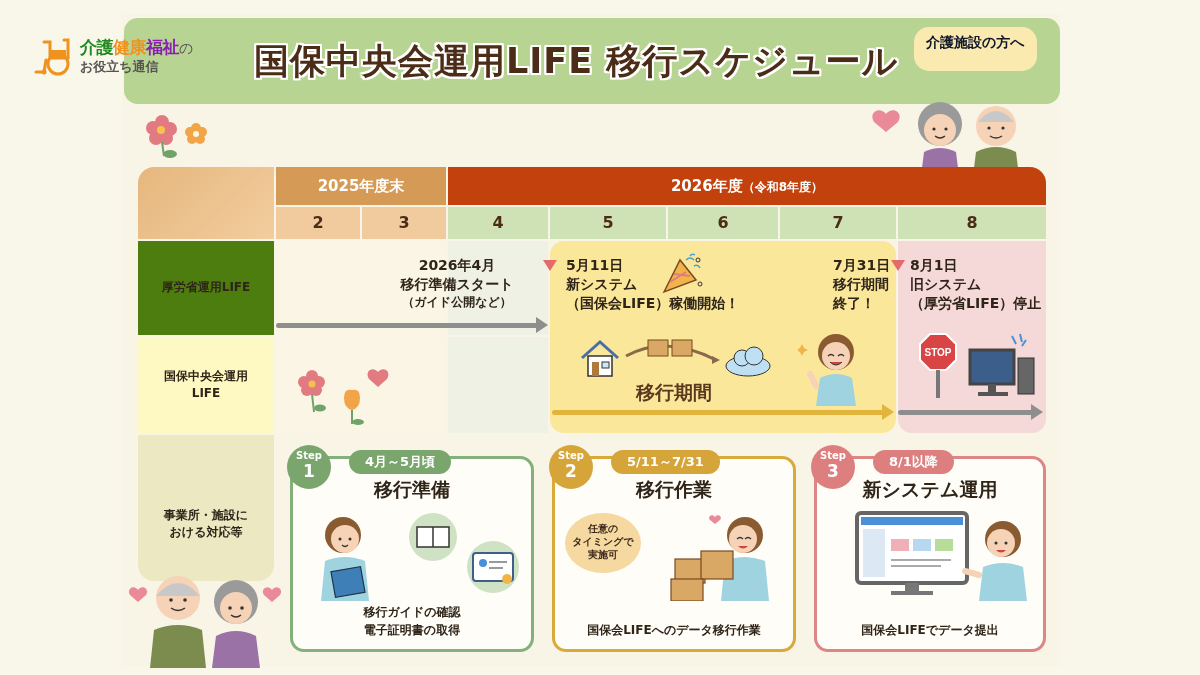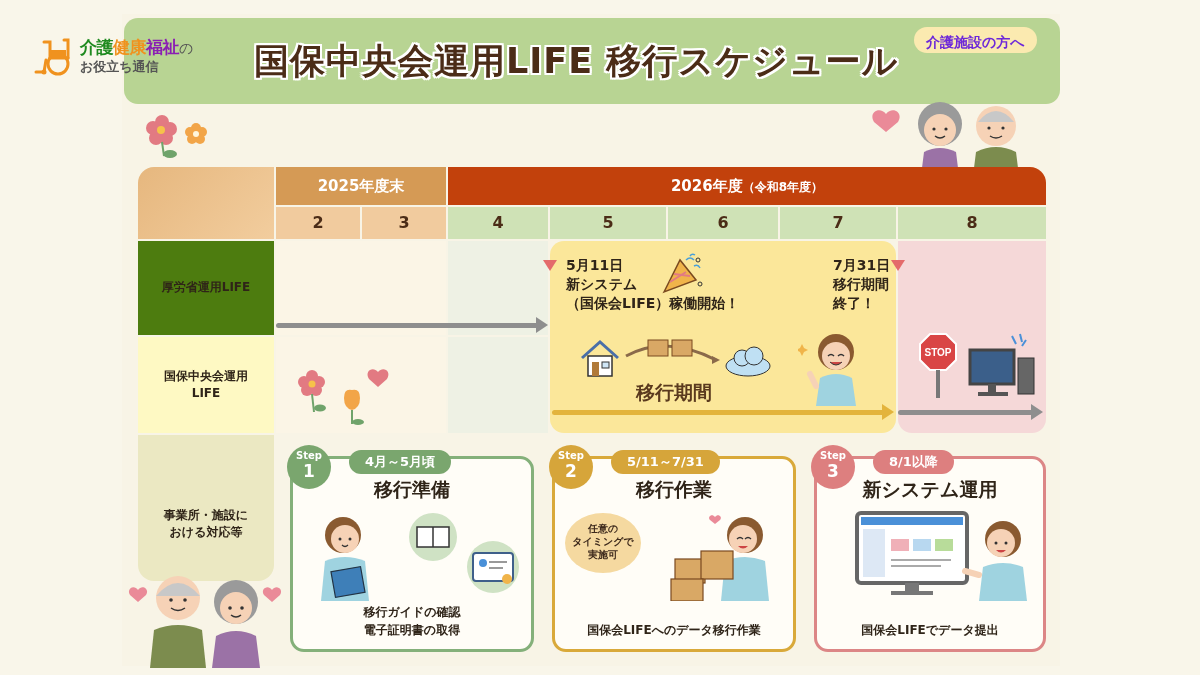--- a/index.html
+++ b/index.html
@@ -21,21 +21,21 @@
   .logo .l1 .c-orange { color: #f0921e; }
   .logo .l1 .c-purple { color: #8a1fb3; }
   .logo .l1 .c-gray { color: #555; font-size: 14px; font-weight: normal; }
   .logo .l2 { position: absolute; left: 46px; top: 26px; font-size: 13px; color: #555; font-weight: bold; }
 
   
   .banner { position: absolute; left: 124px; top: 18px; width: 936px; height: 86px; background: #b8d493; border-radius: 14px; }
   .title { position: absolute; left: 254px; top: 38px; font-size: 35px; font-weight: bold; color: #4b2c17;
     text-shadow: 2px 2px 0 #fff, -2px -2px 0 #fff, 2px -2px 0 #fff, -2px 2px 0 #fff, 0 2px 0 #fff, 2px 0 0 #fff, 0 -2px 0 #fff, -2px 0 0 #fff;
     letter-spacing: 1px; white-space: nowrap; }
-  .audience-tag { position: absolute; left: 914px; top: 27px; height: 26px; padding: 0 12px; border-radius: 15px; background: #fbeab0; font-size: 14px; font-weight: bold; color: #6d28d9; line-height: 30px; }
+  .audience-tag { position: absolute; left: 914px; top: 27px; height: 44px; padding: 0 12px; border-radius: 15px; background: #fbeab0; font-size: 14px; font-weight: bold; color: #0f172a; line-height: 30px; }
 
   
   .hdr-corner { position: absolute; left: 138px; top: 167px; width: 136px; height: 72px; background: linear-gradient(135deg,#e6b77e,#f2cd9e); border-top-left-radius: 16px; }
   .hdr-fy25 { position: absolute; left: 276px; top: 167px; width: 170px; height: 38px; background: #d59a55; color: #fff; font-weight: bold; font-size: 15px; text-align: center; line-height: 38px; }
   .hdr-fy26 { position: absolute; left: 448px; top: 167px; width: 598px; height: 38px; background: #c2410c; color: #fff; font-weight: bold; font-size: 15px; text-align: center; line-height: 38px; border-top-right-radius: 16px; }
   .hdr-fy26 small { font-size: 12px; }
   .month { position: absolute; top: 207px; height: 32px; font-weight: bold; font-size: 16px; text-align: center; line-height: 32px; color: #4b2c17; }
   .month.old { background: #f1cb9e; }
   .month.new { background: #cfe2b6; }
 
@@ -187,20 +187,25 @@
       </g>
     <circle cx="16" cy="22" r="3.5" fill="#f6c24a"></circle>
     <path d="M16 32 L18 50" stroke="#6fa36a" stroke-width="2"></path>
       <ellipse cx="24" cy="46" rx="6" ry="3.5" fill="#6fa36a"></ellipse>
     <path d="M48 36 q0 -10 8 -8 q8 -2 8 8 q0 10 -8 12 q-8 -2 -8 -12z" fill="#f2a548"></path>
     <path d="M56 48 L56 62" stroke="#6fa36a" stroke-width="2"></path>
       <ellipse cx="62" cy="60" rx="6" ry="3" fill="#6fa36a"></ellipse>
     <path d="M82 10 c-5 -6 -14 -1 -9 7 l9 8 l9 -8 c5 -8 -4 -13 -9 -7z" fill="#e27a82"></path>
   </svg>
 
+  <div class="ev ev-start">
+    <div>2026年4月</div>
+    <div>移行準備スタート</div>
+    <div class="sub">（ガイド公開など）</div>
+  </div>
   <div class="arrow-gray"></div>
 
   <div class="tri" style="left:543px;top:260px"></div>
   <div class="ev ev-launch">
     <div>5月11日</div>
     <div>新システム</div>
     <div>（国保会LIFE）稼働開始！</div>
   </div>
   <svg class="deco" style="left:660px;top:252px;width:44px;height:44px" viewBox="0 0 44 44">
     <path d="M4 40 L20 8 L36 28z" fill="#f0b44a" stroke="#7a4a20" stroke-width="1.5"></path>
@@ -210,20 +215,25 @@
       <circle cx="40" cy="32" r="2" fill="none" stroke="#333"></circle>
   </svg>
 
   <div class="ev ev-end">
     <div>7月31日</div>
     <div>移行期間</div>
     <div>終了！</div>
   </div>
 
   <div class="tri" style="left:891px;top:260px"></div>
+  <div class="ev ev-stop">
+    <div>8月1日</div>
+    <div>旧システム</div>
+    <div>（厚労省LIFE）停止</div>
+  </div>
 
   <svg class="deco" style="left:580px;top:336px;width:200px;height:46px" viewBox="0 0 200 46">
     <g>
         <path d="M2 22 L20 6 L38 22" fill="none" stroke="#4a6fa8" stroke-width="3"></path>
         <rect x="8" y="20" width="24" height="20" fill="#fff" stroke="#333" stroke-width="1.5"></rect>
         <rect x="12" y="26" width="7" height="14" fill="#b07a3a"></rect>
         <rect x="22" y="26" width="7" height="6" fill="#cfe6f6" stroke="#333" stroke-width="1"></rect>
       </g>
     <path d="M46 20 q40 -22 90 4" fill="none" stroke="#8a6a4a" stroke-width="3"></path>
     <g>

